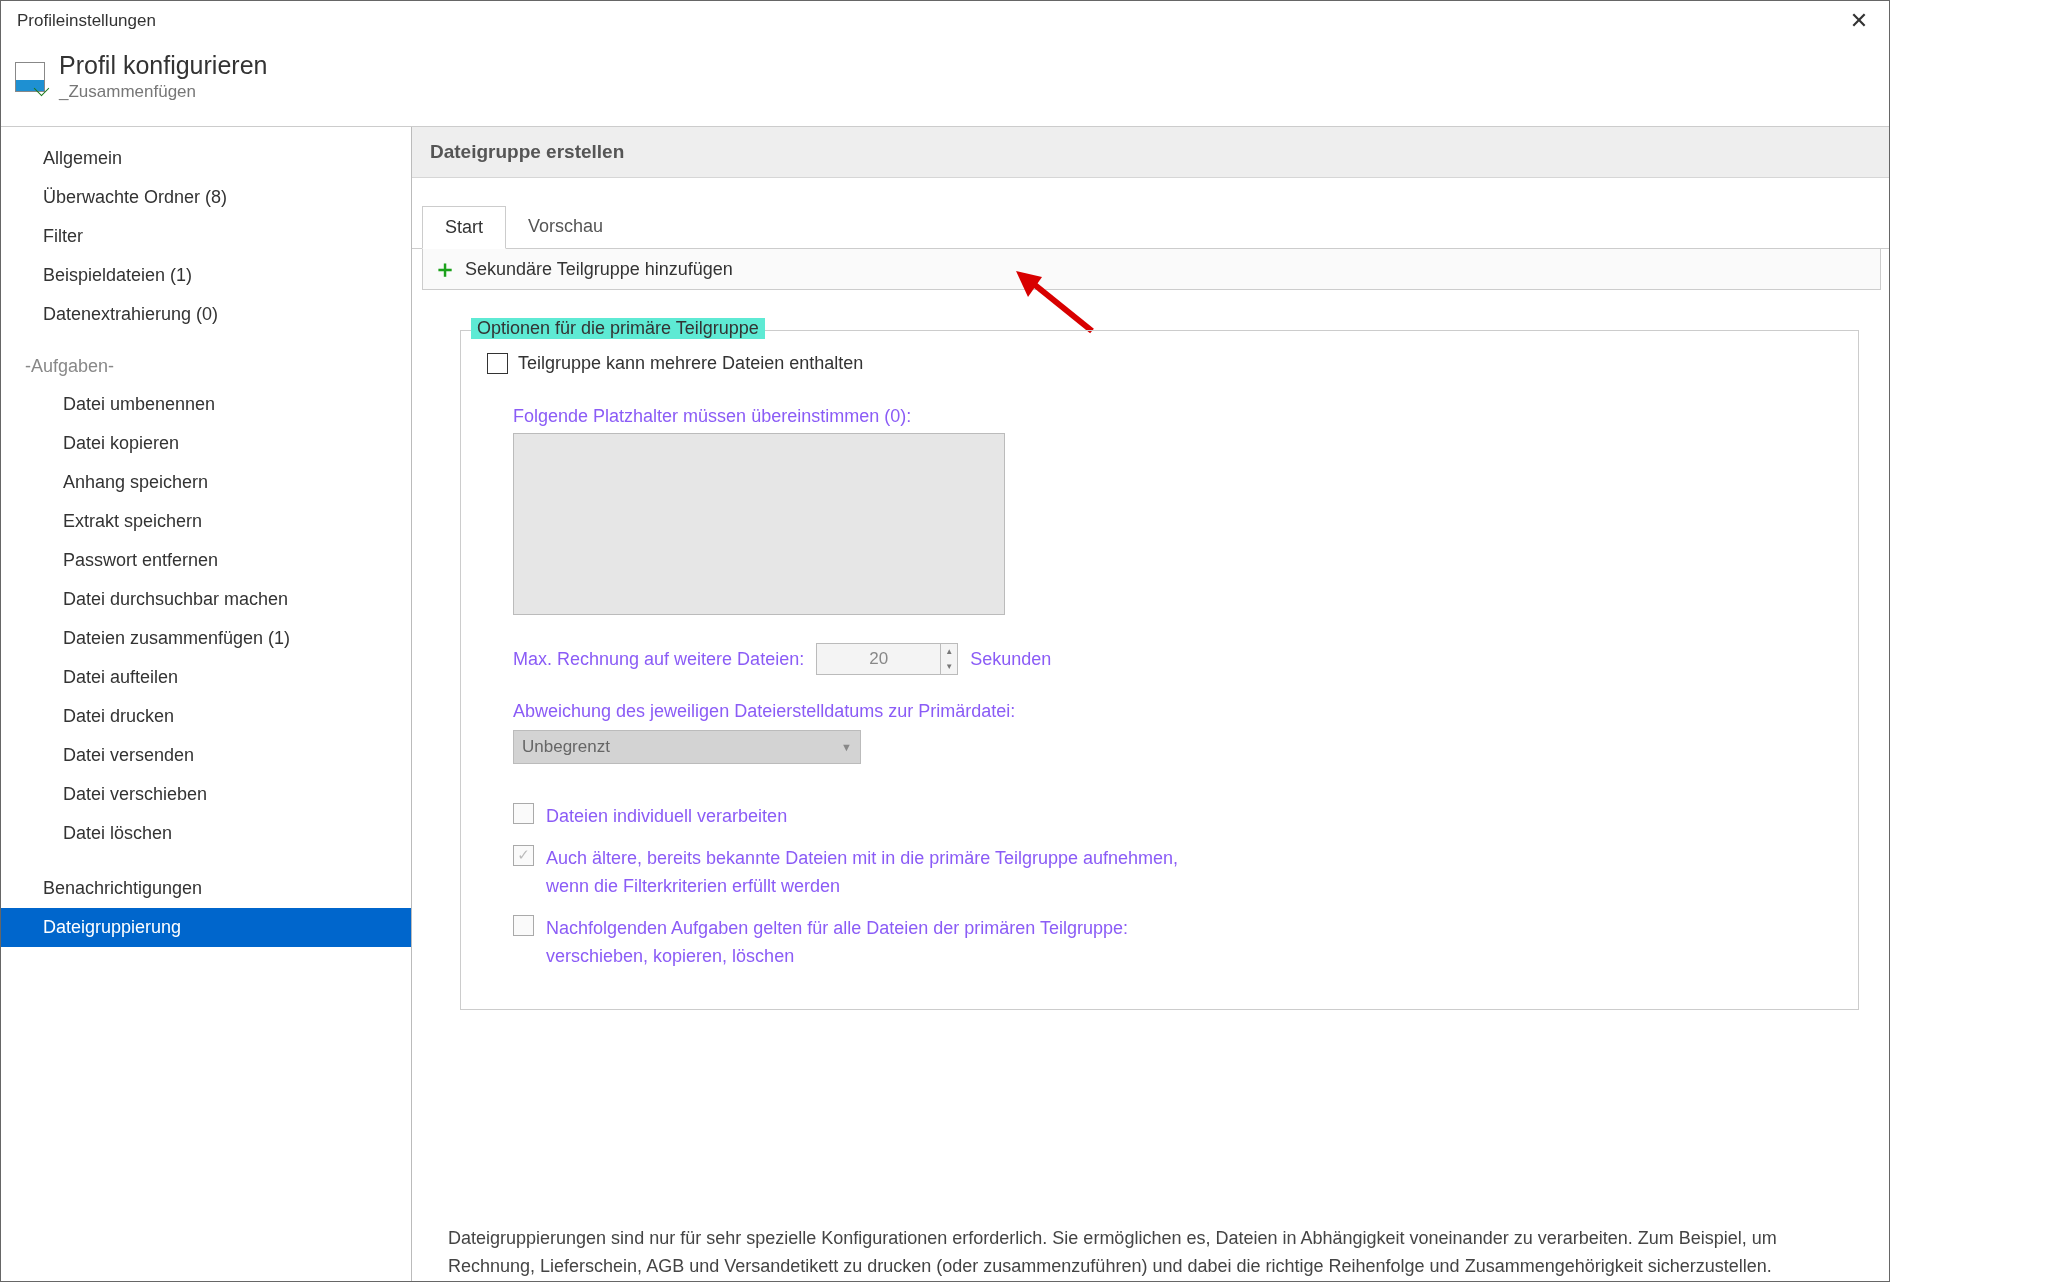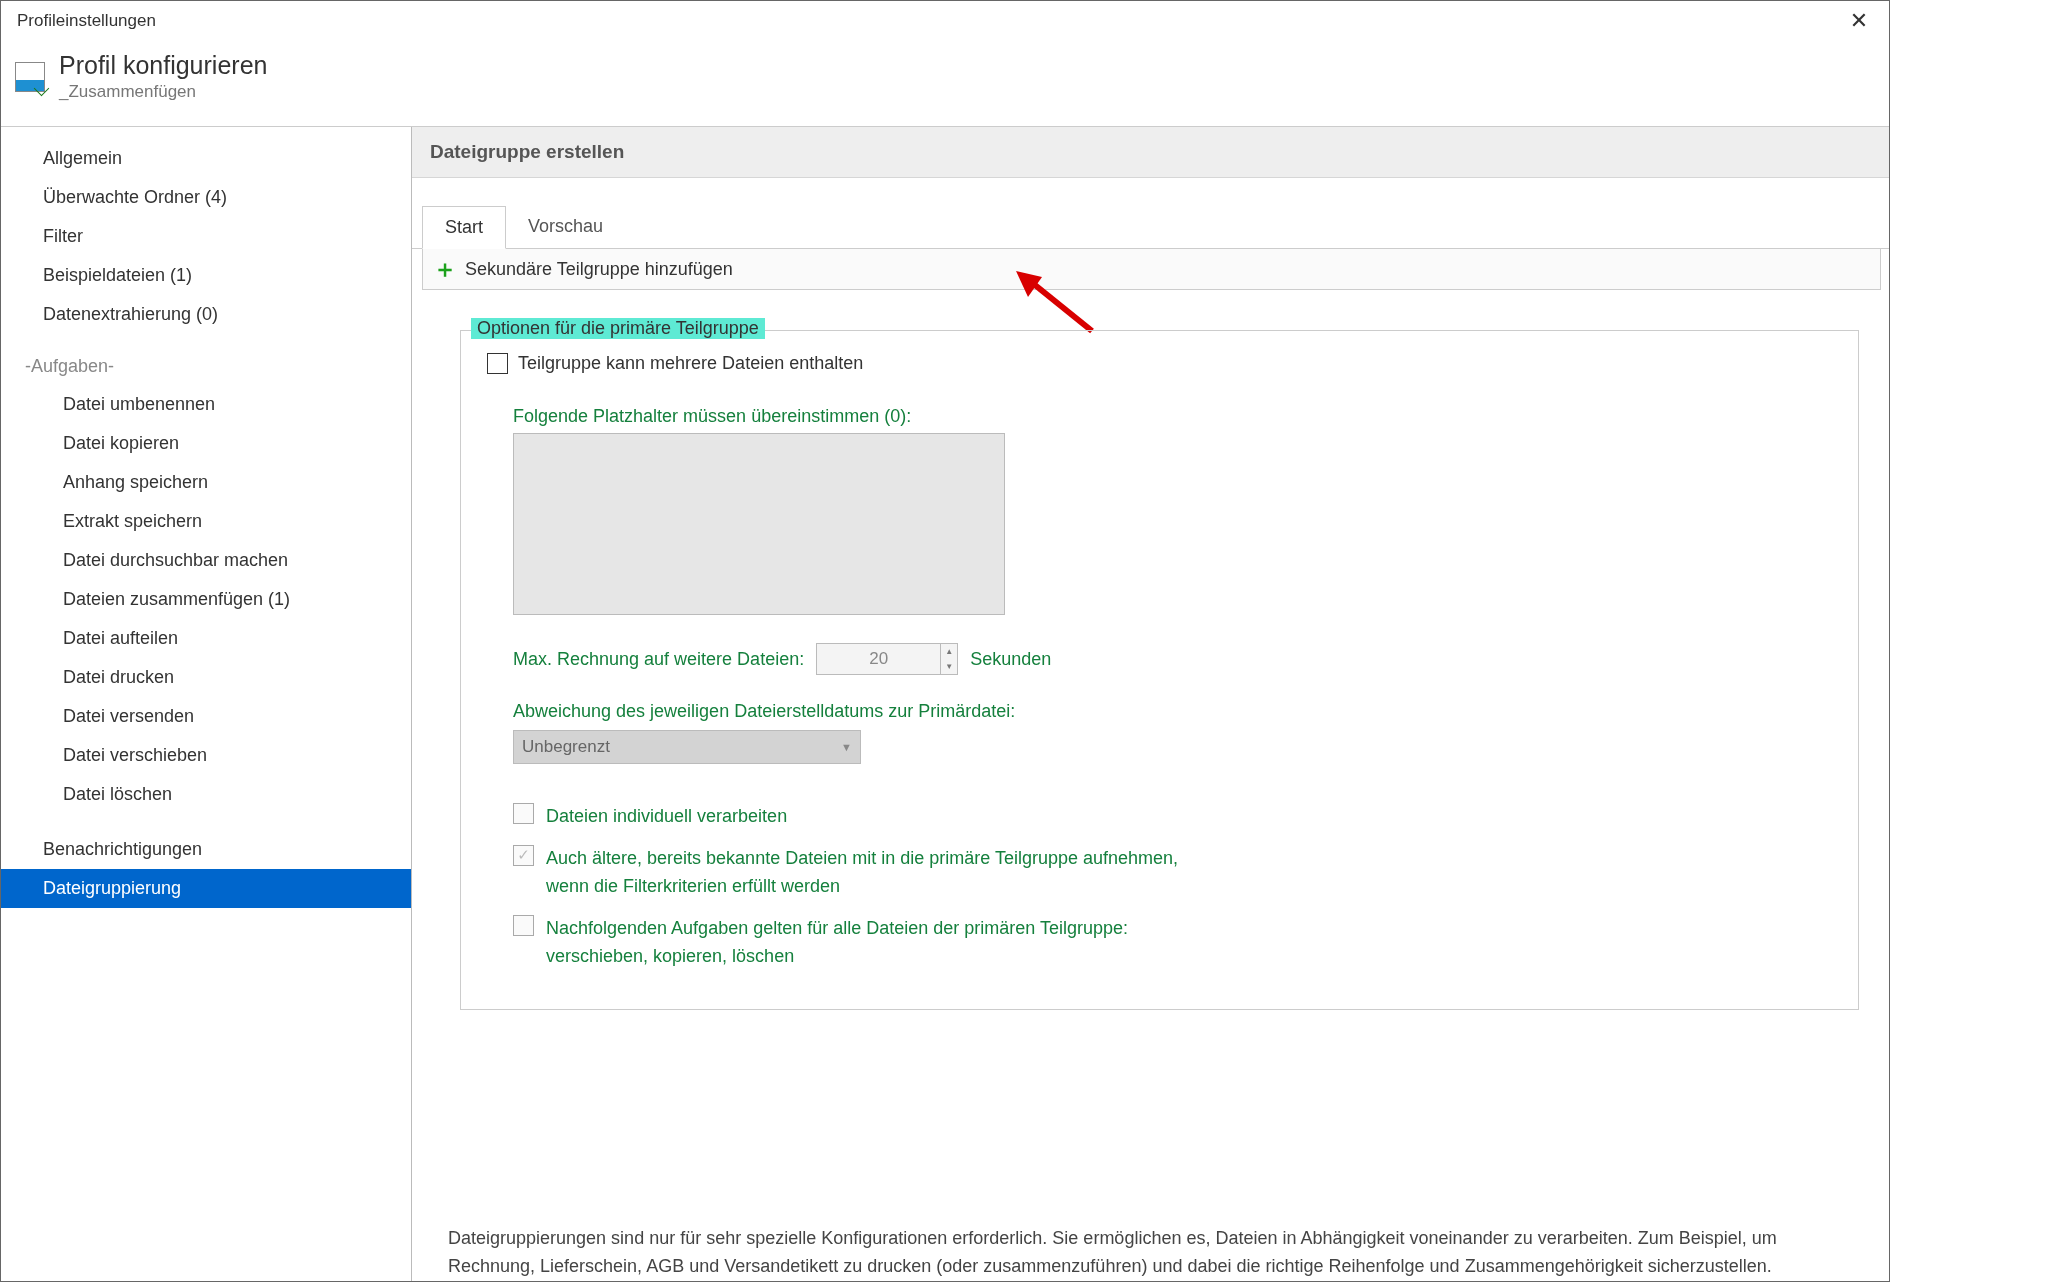--- a/index.html
+++ b/index.html
@@ -193,21 +193,21 @@
     width: 19px; height: 19px;
     border: 1.5px solid #333;
     flex-shrink: 0;
     display: inline-flex;
     align-items: center;
     justify-content: center;
     font-size: 15px;
   }
   .chk.disabled { border-color: #aaa; color: #bbb; background:#fafafa;}
   .chk.disabled.checked::after { content:"✓"; color:#bbb; }
-  .label-disabled { color: #15803d; }
+  .label-disabled { color: #8b5cf6; }
   .placeholder-box {
     width: 490px;
     height: 180px;
     background: #e6e6e6;
     border: 1px solid #bbb;
     margin-top: 6px;
   }
   .row-line {
     display: flex;
     align-items: center;
@@ -292,31 +292,32 @@
       <h1>Profil konfigurieren</h1>
       <div class="subtitle">_Zusammenfügen</div>
     </div>
   </div>
 
   <div class="body-split">
 
     <div class="sidebar">
       <div class="sidebar-list">
         <div class="nav-item">Allgemein</div>
-        <div class="nav-item">Überwachte Ordner (4)</div>
+        <div class="nav-item">Überwachte Ordner (8)</div>
         <div class="nav-item">Filter</div>
         <div class="nav-item">Beispieldateien (1)</div>
         <div class="nav-item">Datenextrahierung (0)</div>
 
         <div class="nav-caption">-Aufgaben-</div>
 
         <div class="nav-item sub">Datei umbenennen</div>
         <div class="nav-item sub">Datei kopieren</div>
         <div class="nav-item sub">Anhang speichern</div>
         <div class="nav-item sub">Extrakt speichern</div>
+        <div class="nav-item sub">Passwort entfernen</div>
         <div class="nav-item sub">Datei durchsuchbar machen</div>
         <div class="nav-item sub">Dateien zusammenfügen (1)</div>
         <div class="nav-item sub">Datei aufteilen</div>
         <div class="nav-item sub">Datei drucken</div>
         <div class="nav-item sub">Datei versenden</div>
         <div class="nav-item sub">Datei verschieben</div>
         <div class="nav-item sub">Datei löschen</div>
 
         <div style="height:16px"></div>
         <div class="nav-item">Benachrichtigungen</div>

